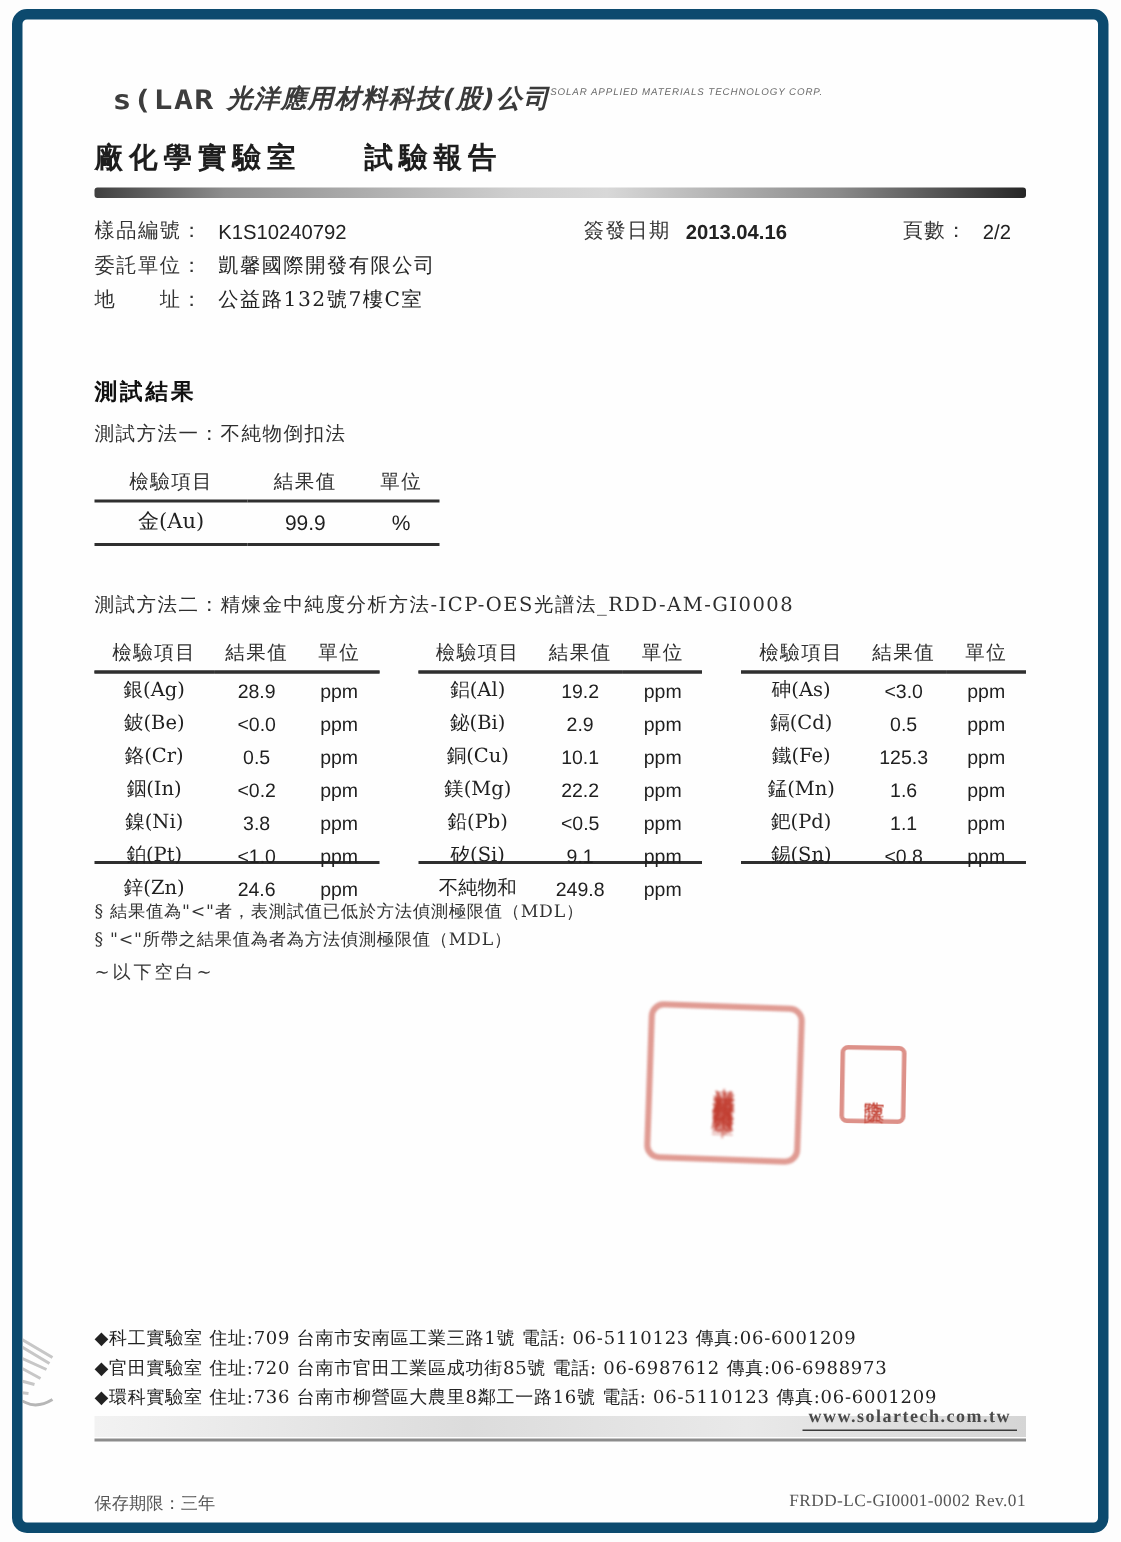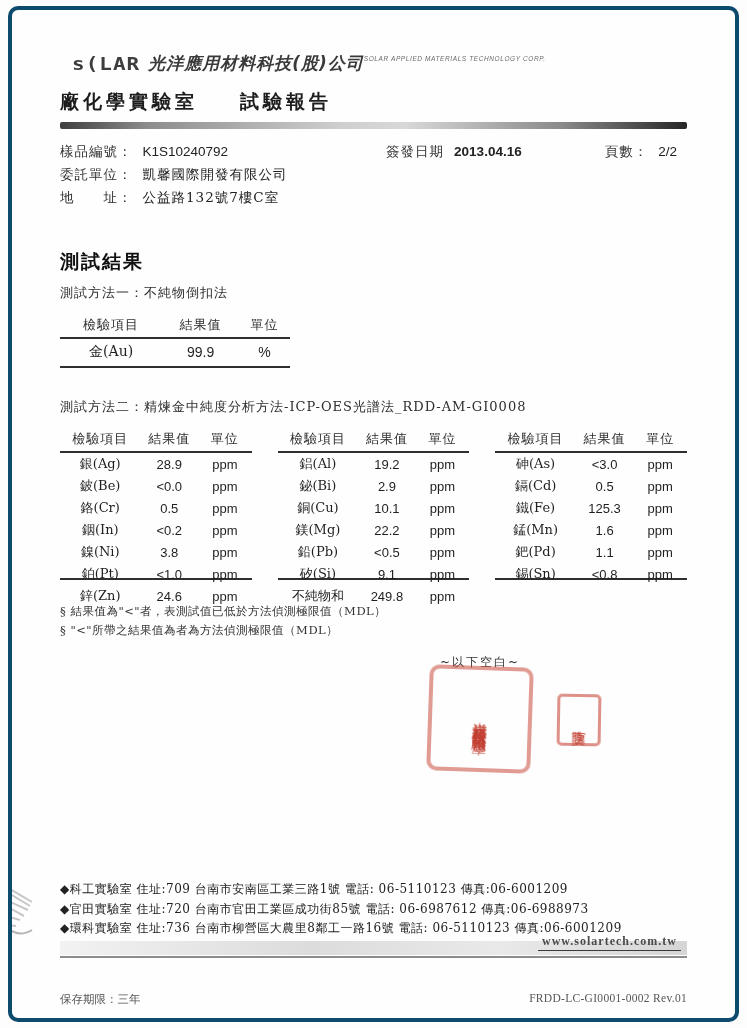--- a/index.html
+++ b/index.html
@@ -1,20 +1,20 @@
 <!DOCTYPE html>
 <html><head>
 <meta charset="utf-8">
 <style>
   * { margin:0; padding:0; box-sizing:border-box; }
   html,body { width:747px; height:1028px; background:#ffffff; }
   body { font-family:"DejaVu Serif","Liberation Serif",serif; color:#2b2b2b; }
 
   .photo { position:relative; width:747px; height:1028px; background:#fdfdfd; padding:6px 8px; }
-  .frame { position:relative; width:100%; height:100%; border:4px solid #0c4a6e; border-radius:10px; background:#fefefe; overflow:hidden; }
+  .frame { position:relative; width:100%; height:100%; border:7px solid #0c4a6e; border-radius:10px; background:#fefefe; overflow:hidden; }
   .page { position:relative; width:100%; height:100%; padding:0 48px; }
 
   
   .logo-row { margin-top:44px; display:flex; align-items:flex-start; gap:8px; margin-left:12px; }
   .logo-mark { font-family:"DejaVu Sans Mono","Liberation Mono",monospace; font-weight:bold; font-size:21px; letter-spacing:1px; color:#3d3d3d; transform:scaleY(.85); line-height:20px; }
   .logo-names { display:flex; flex-direction:row;font-style:italic; }
   .logo-zh { font-family:"DejaVu Sans","Liberation Sans",sans-serif; font-weight:bold; font-size:17px; color:#3a3a3a; letter-spacing:1px; line-height:19px; }
   .logo-en { font-family:"Liberation Sans",sans-serif; font-size:6.5px; color:#6a6a6a; letter-spacing:.6px; margin-top:1px; }
 
   .title-row { margin-top:15px; text-align:left; font-weight:bold; font-size:19px; letter-spacing:4px; color:#1d1d1d; }
@@ -26,40 +26,40 @@
   
   .info { margin-top:11px; font-size:13.5px; }
   .info-row { display:flex; line-height:23px; }
   .lbl { letter-spacing:1px; color:#333; }
   .val { margin-left:10px; font-family:"Liberation Sans",sans-serif; color:#222; }
   .val-zh { margin-left:10px; color:#222; letter-spacing:1px; }
   .info-mid { margin-left:158px; display:flex; }
   .info-right { margin-left:auto; margin-right:10px; display:flex;justify-content:flex-end; }
 
   
-  .sec-title { margin-top:40px; font-weight:bold; font-size:19px; letter-spacing:2px; color:#111; }
+  .sec-title { margin-top:40px; font-weight:bold; font-size:15px; letter-spacing:2px; color:#111; }
   .method-line { margin-top:9px; font-size:13px; letter-spacing:1px; color:#2e2e2e; }
 
   table { border-collapse:collapse; }
   th { font-weight:normal; font-size:13px; letter-spacing:1px; color:#2e2e2e; padding:2px 0 3px; border-bottom:2px solid #2f2f2f;font-family:Liberation Serif, serif; }
   td { font-size:13px; text-align:center; padding:2px 0; color:#1f1f1f; }
   td.num { font-family:"Liberation Sans",sans-serif; }
   .t-small { margin-top:12px; width:230px; }
   .t-small tr.data td { border-bottom:2px solid #2f2f2f; font-size:14px; padding:4px 0 5px; }
 
   .method2 { margin-top:30px; }
   .groups { margin-top:12px; display:flex; gap:26px; }
   .group { width:196px; height:152px; border-bottom:2px solid #2f2f2f; }
   .group table { width:100%; }
   .group th:nth-child(1), .group td:nth-child(1) { width:42%; }
   .group th:nth-child(2), .group td:nth-child(2) { width:30%; }
   .group th:nth-child(3), .group td:nth-child(3) { width:28%; }
 
   .notes { margin-top:22px; font-size:11.5px; color:#333; letter-spacing:.5px; line-height:19px; }
-  .blank-line { margin-top:14px; width:460px; text-align:right; font-size:12px; letter-spacing:2px; color:#333; }
+  .blank-line { margin-top:4px; width:460px; text-align:left; font-size:12px; letter-spacing:2px; color:#333; }
 
   
   .stamp-big { position:absolute; left:416px; top:612px; width:104px; height:106px;
     border:4px solid rgba(198,72,58,.55); border-radius:10px; transform:rotate(2deg);
     color:rgba(193,62,48,.62); display:flex; flex-wrap:wrap; align-content:center; justify-content:center;
     font-size:15px; line-height:16px; letter-spacing:1px; text-align:center; padding:4px;
     filter:blur(.6px); writing-mode:vertical-rl; }
   .stamp-small { position:absolute; left:545px; top:640px; width:44px; height:52px;
     border:3px solid rgba(198,72,58,.6); border-radius:5px; transform:rotate(1deg);
     color:rgba(193,62,48,.75); writing-mode:vertical-rl; font-size:14px; line-height:17px;

